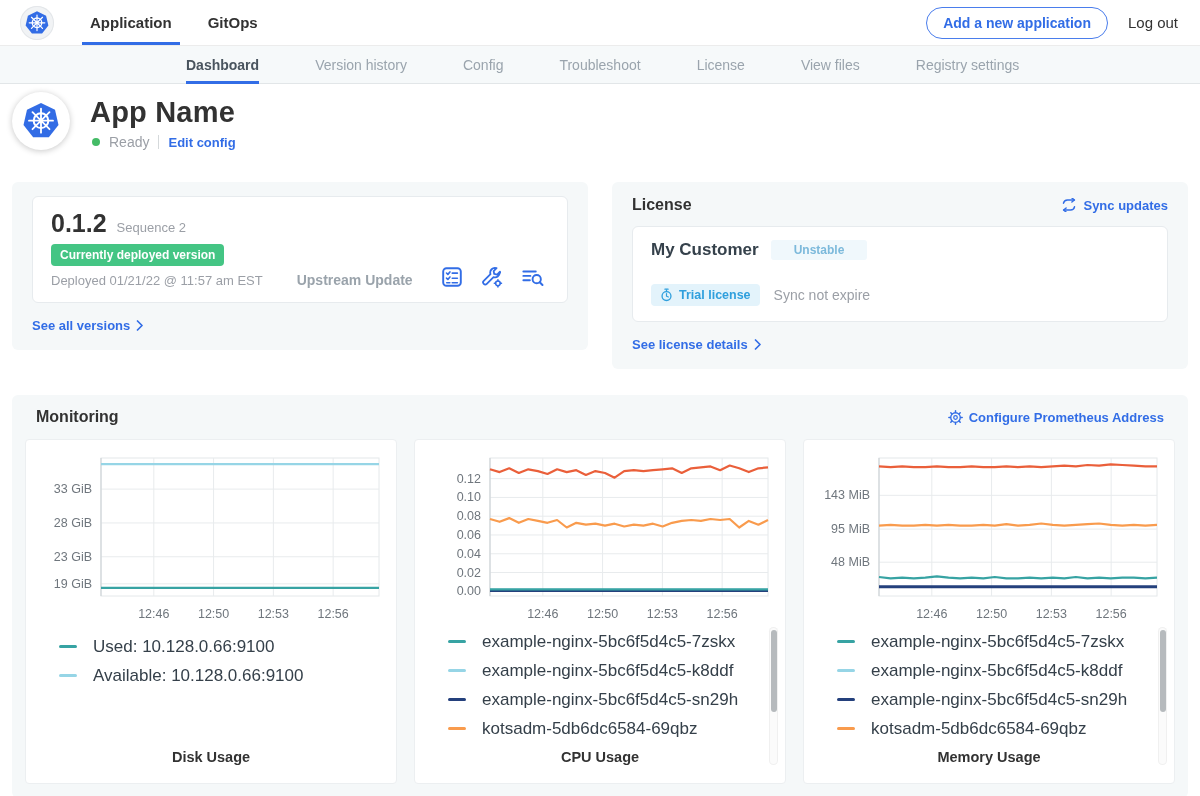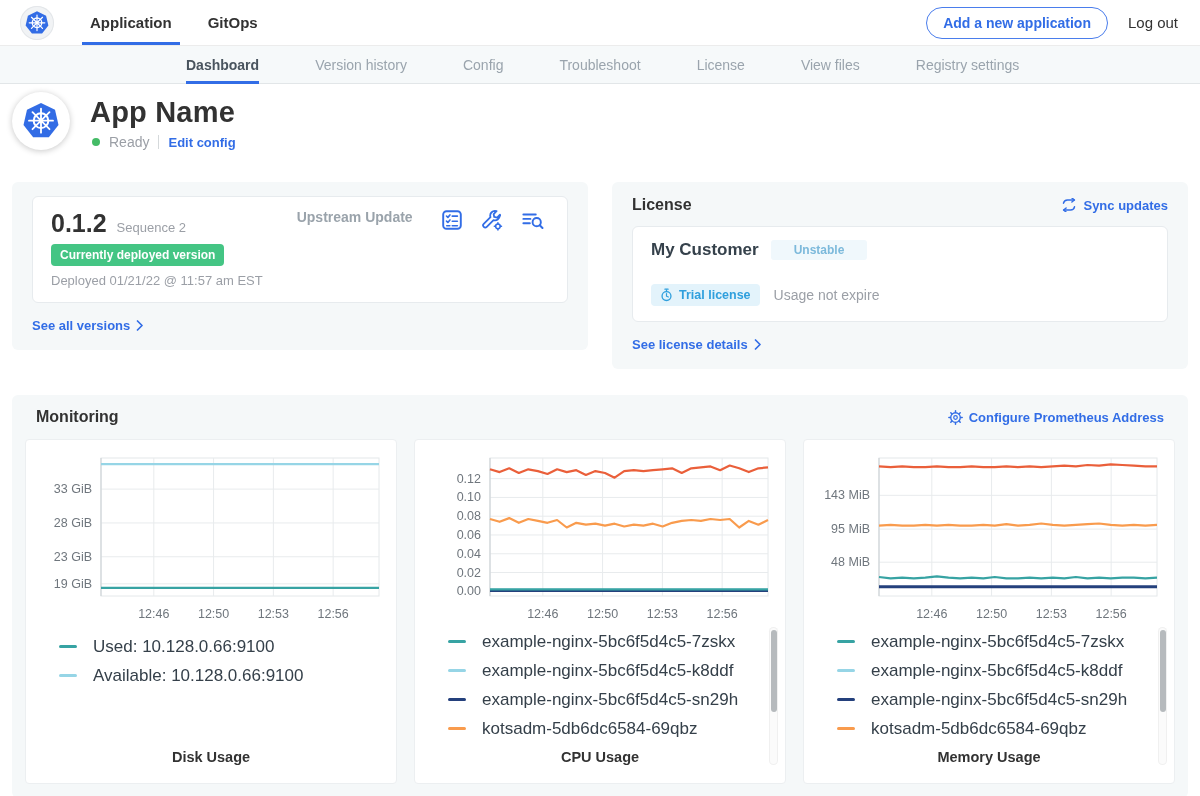--- a/index.html
+++ b/index.html
@@ -34,21 +34,21 @@
 
   
   .cards-row { display:flex; gap:24px; padding:0 12px; align-items:flex-start; margin-top:4px; }
   .panel { background:#f5f8f9; border-radius:6px; padding:14px 20px 16px; }
   .panel-header { display:flex; align-items:center; justify-content:space-between; margin-bottom:12px; }
   .panel-title { font-size:16px; font-weight:800; color:#323232; }
   .panel-links { display:flex; gap:26px; }
   .white-card { background:#fff; border:1px solid #e7ebee; border-radius:6px; }
 
   .version-panel { width:576px; }
-  .version-inner { padding:12px 18px 14px; display:flex; align-items:flex-start; min-height:92px; }
+  .version-inner { padding:12px 18px 14px; display:flex; align-items:flex-end; min-height:92px; }
   .version-left { flex:none; }
   .ver-row { display:flex; align-items:baseline; gap:10px; }
   .ver-num { font-size:25px; font-weight:800; color:#323232; }
   .ver-seq { font-size:13px; color:#9b9fa6; }
   .deployed-badge { display:inline-block; margin-top:6px; background:#44c584; color:#fff; font-size:12px; font-weight:700; border-radius:4px; padding:4px 9px; }
   .deployed-at { margin-top:7px; font-size:13px; color:#9b9fa6; }
   .upstream { flex:1; padding-left:34px; font-size:14px; font-weight:600; color:#9aa3ab; }
   .ver-icons { display:flex; gap:18px; align-items:center; padding-right:4px; }
   .ver-icons .icon-btn { cursor:pointer; display:flex; }
   .panel-footer-link { margin-top:13px; }
@@ -231,21 +231,21 @@
         <div class="lic-row2">
           <span class="trial-badge">
             <svg width="13" height="14" viewBox="0 0 14 15">
               <circle cx="7" cy="8.6" r="4.8" fill="none" stroke="#2f9fdd" stroke-width="1.4"></circle>
               <line x1="7" y1="3.8" x2="7" y2="2" stroke="#2f9fdd" stroke-width="1.4" stroke-linecap="round"></line>
               <line x1="5.3" y1="1.2" x2="8.7" y2="1.2" stroke="#2f9fdd" stroke-width="1.4" stroke-linecap="round"></line>
               <polyline points="7,6 7,8.8 9,9.6" fill="none" stroke="#2f9fdd" stroke-width="1.3" stroke-linecap="round"></polyline>
             </svg>
             <span>Trial license</span>
           </span>
-          <span class="no-expire">Usage not expire</span>
+          <span class="no-expire">Sync not expire</span>
         </div>
       </div>
       <div class="panel-footer-link">
         <a class="link">
           <span>See license details</span>
           <svg width="8" height="11" viewBox="0 0 7 11">
             <polyline points="1,1 5.5,5.5 1,10" fill="none" stroke="#326de6" stroke-width="1.7" stroke-linecap="round" stroke-linejoin="round"></polyline>
           </svg>
         </a>
       </div>

